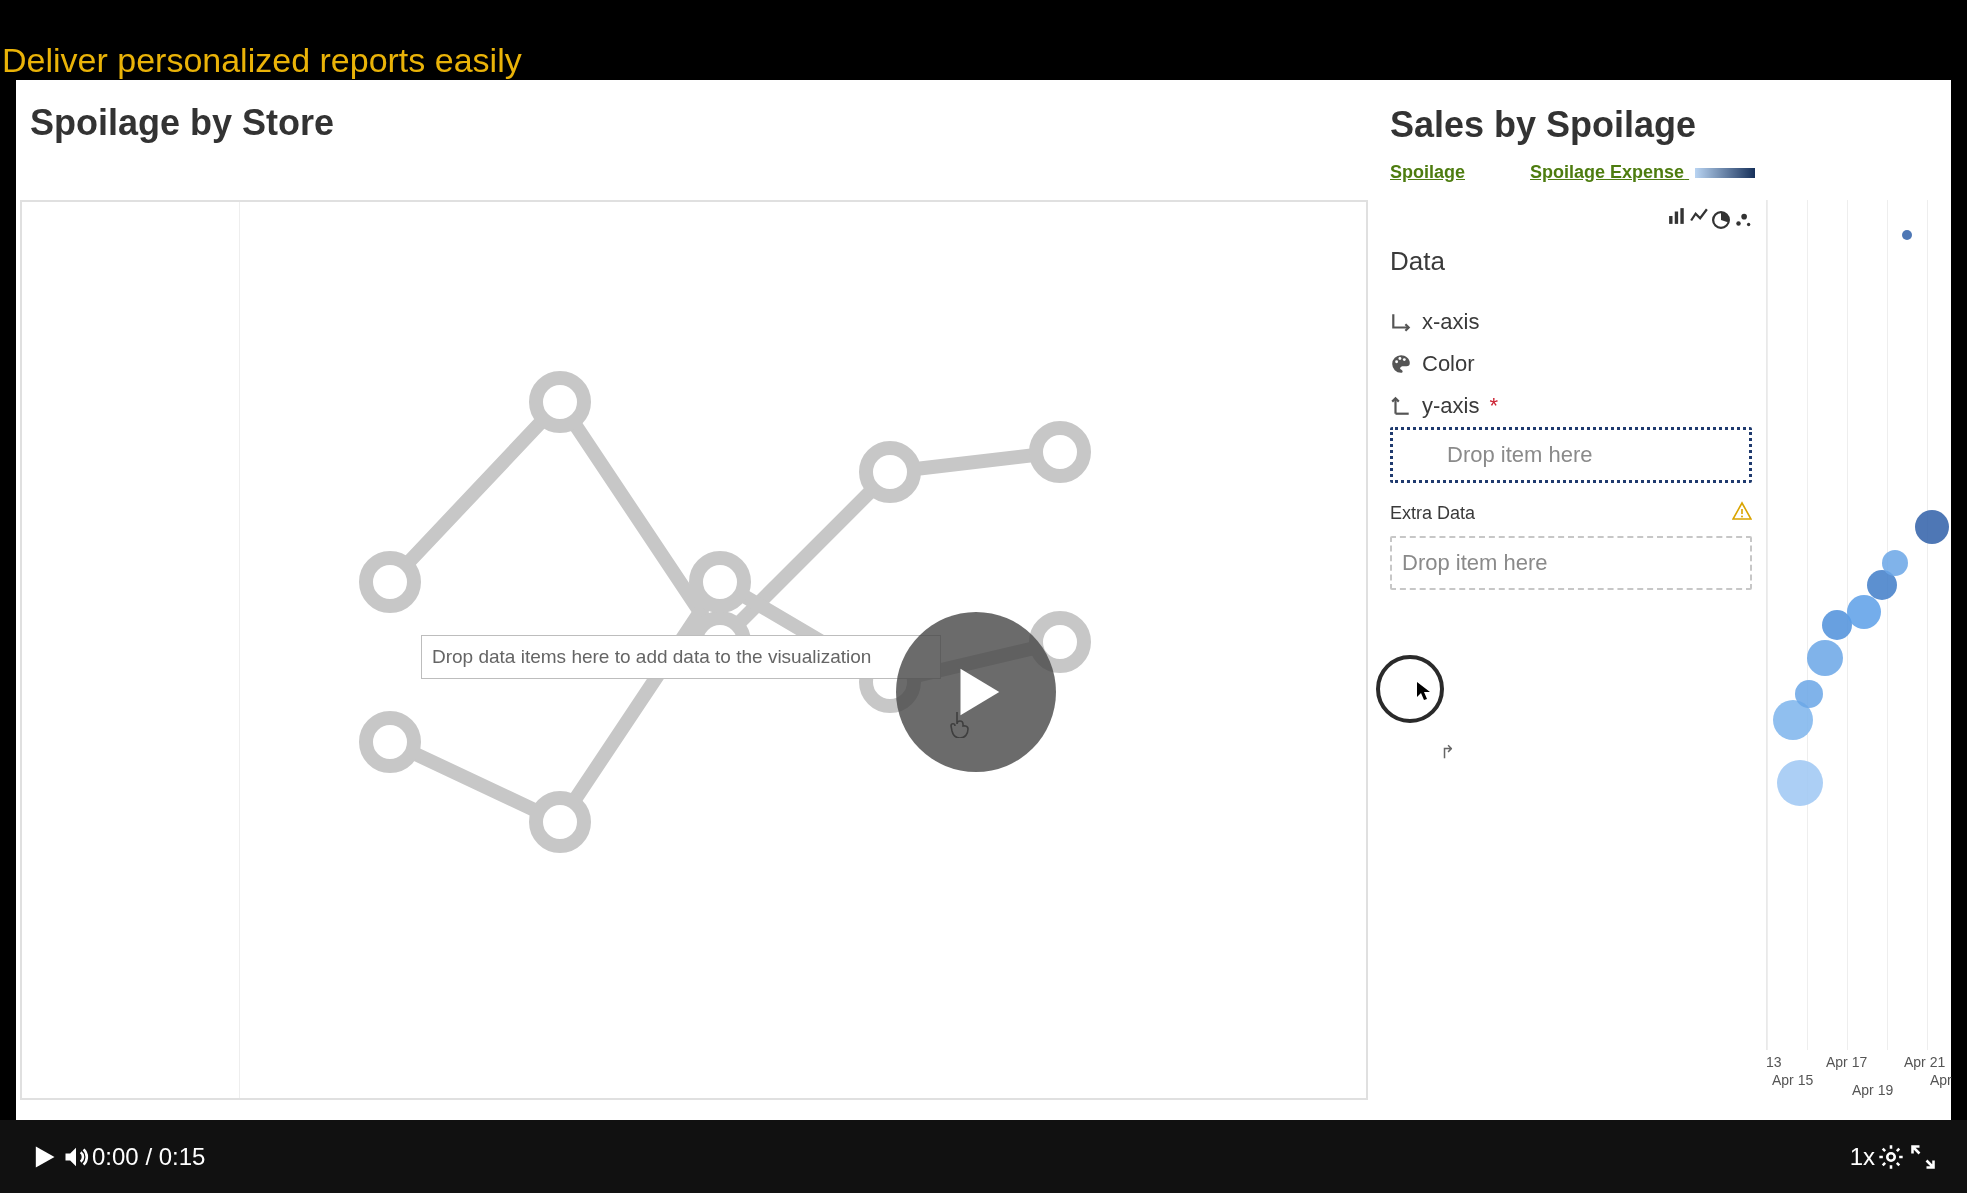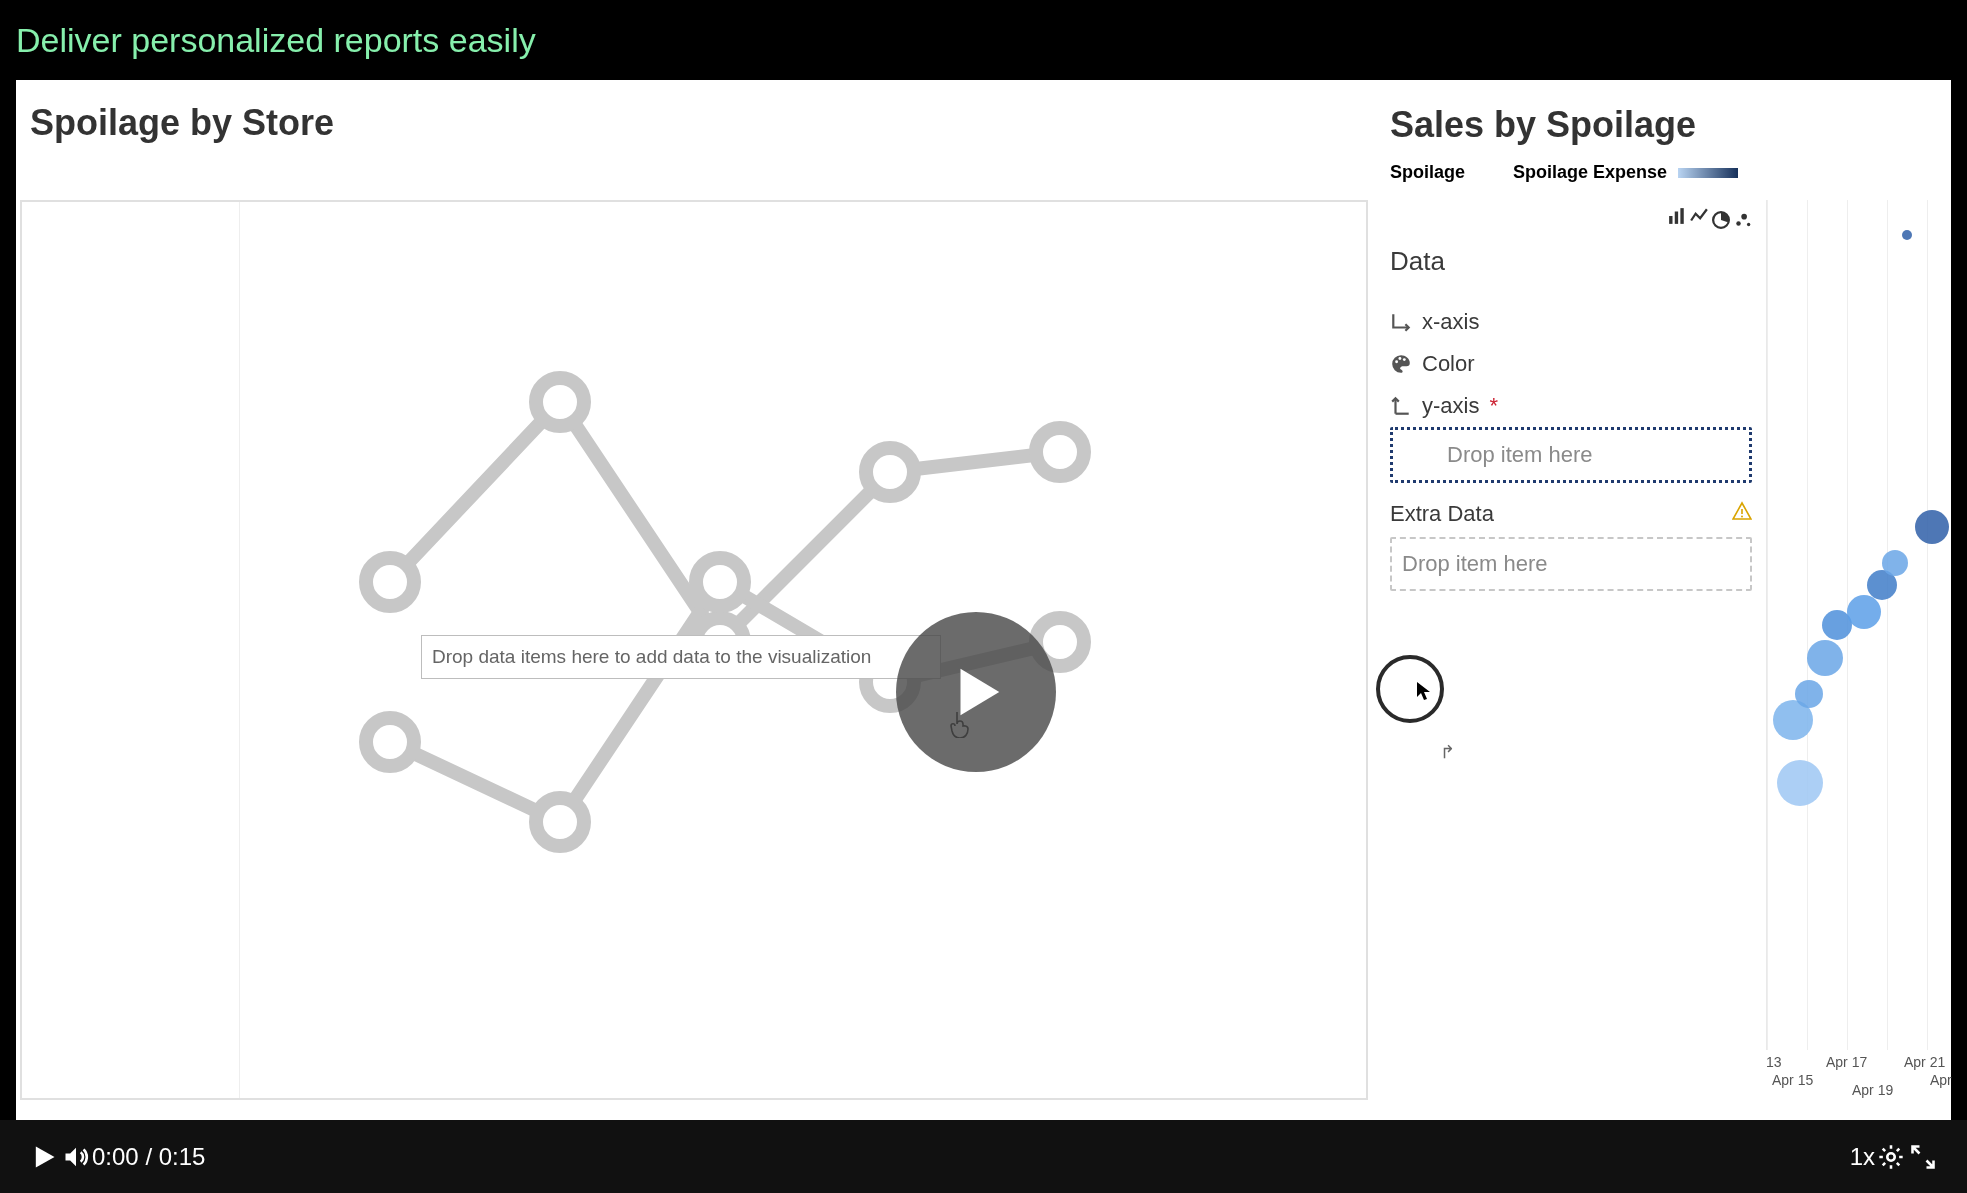--- a/index.html
+++ b/index.html
@@ -8,23 +8,23 @@
   width: 1967px;
   height: 1193px;
   background: #000;
   overflow: hidden;
   position: relative;
 }
 .header {
   height: 80px;
   background: #000;
   display: flex;
-  align-items: center;
-  padding: 0 16px;
-  color: #86efac;
+  align-items: flex-end;
+  padding: 0 2px;
+  color: #eab308;
   font-size: 34px;
   font-weight: 400;
 }
 .content {
   background: #fff;
   height: 1040px;
   margin: 0 16px;
   display: flex;
   position: relative;
 }
@@ -97,26 +97,27 @@
   padding-left: 14px;
 }
 .right-title {
   font-size: 36px;
   font-weight: 700;
   color: #333;
   padding: 24px 0 6px 0;
 }
 .legend-row {
   display: flex;
-  gap: 48px;
+  gap: 65px;
   padding: 10px 0;
   font-size: 18px;
   font-weight: 700;
-  color: #000000;
+  color: #4d7c0f;
   filter: blur(0.5px);
+  text-decoration: underline;
 }
 .legend-grad {
   display:inline-block;
   width: 60px; height: 10px;
   background: linear-gradient(to right, #b9d4f2, #16305a);
   vertical-align: middle;
   margin-left: 6px;
 }
 .config-card {
   position: absolute;
@@ -158,21 +159,21 @@
   color: #3a3a3a;
   font-size: 22px;
   margin-bottom: 10px;
   background:#fff;
 }
 .drop-target.active {
   border: 3px dotted #1f3a6e;
 }
 .drop-target .placeholder { color: #8a8a8a; }
 .warn-icon { color: #d9a400; margin-left: auto; }
-.extra-row { display:flex; align-items:center; font-size:22px; color:#3a3a3a; margin: 18px 0 10px 0; }
+.extra-row { display:flex; align-items:center; font-size:18px; color:#3a3a3a; margin: 18px 0 10px 0; }
 .mag-circle {
   position:absolute;
   width: 68px;
   height: 68px;
   border: 4px solid #2a2a2a;
   border-radius: 50%;
   left: 0px;
   top: 460px;
   background: rgba(255,255,255,0.0);
 }

